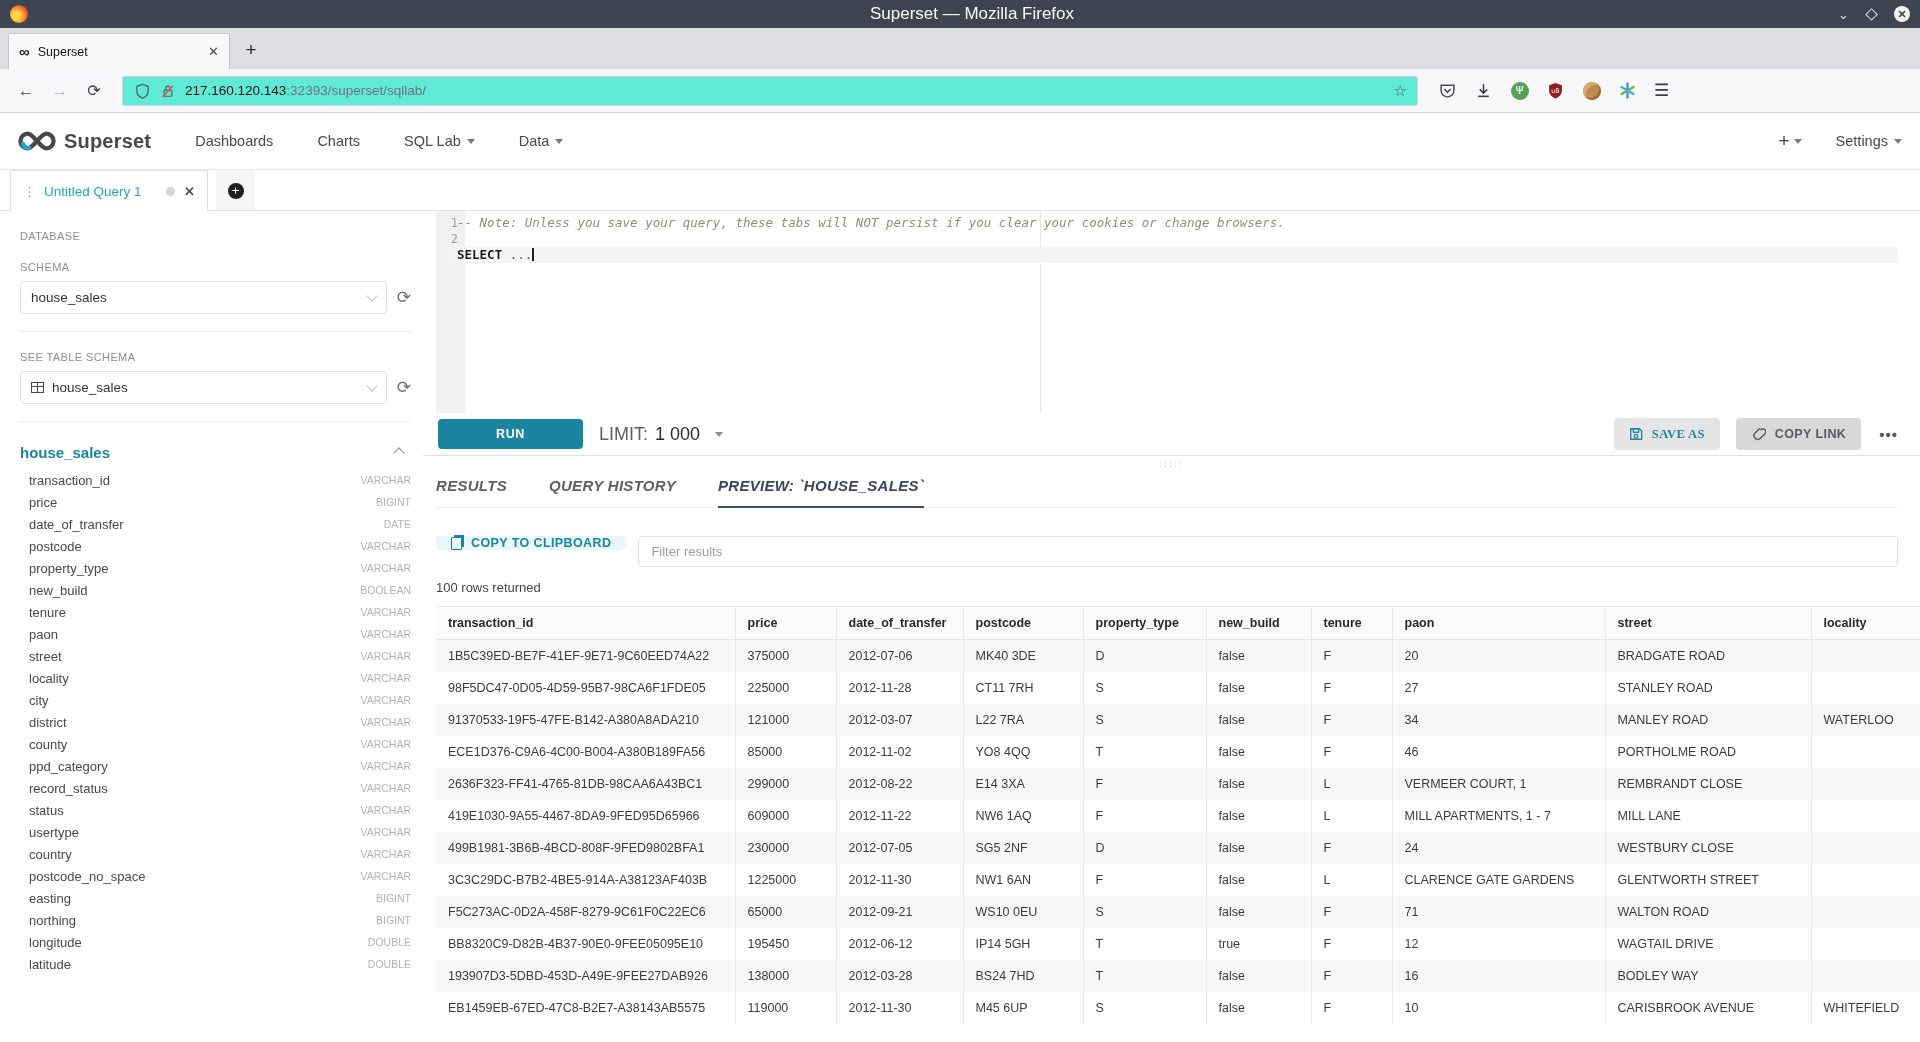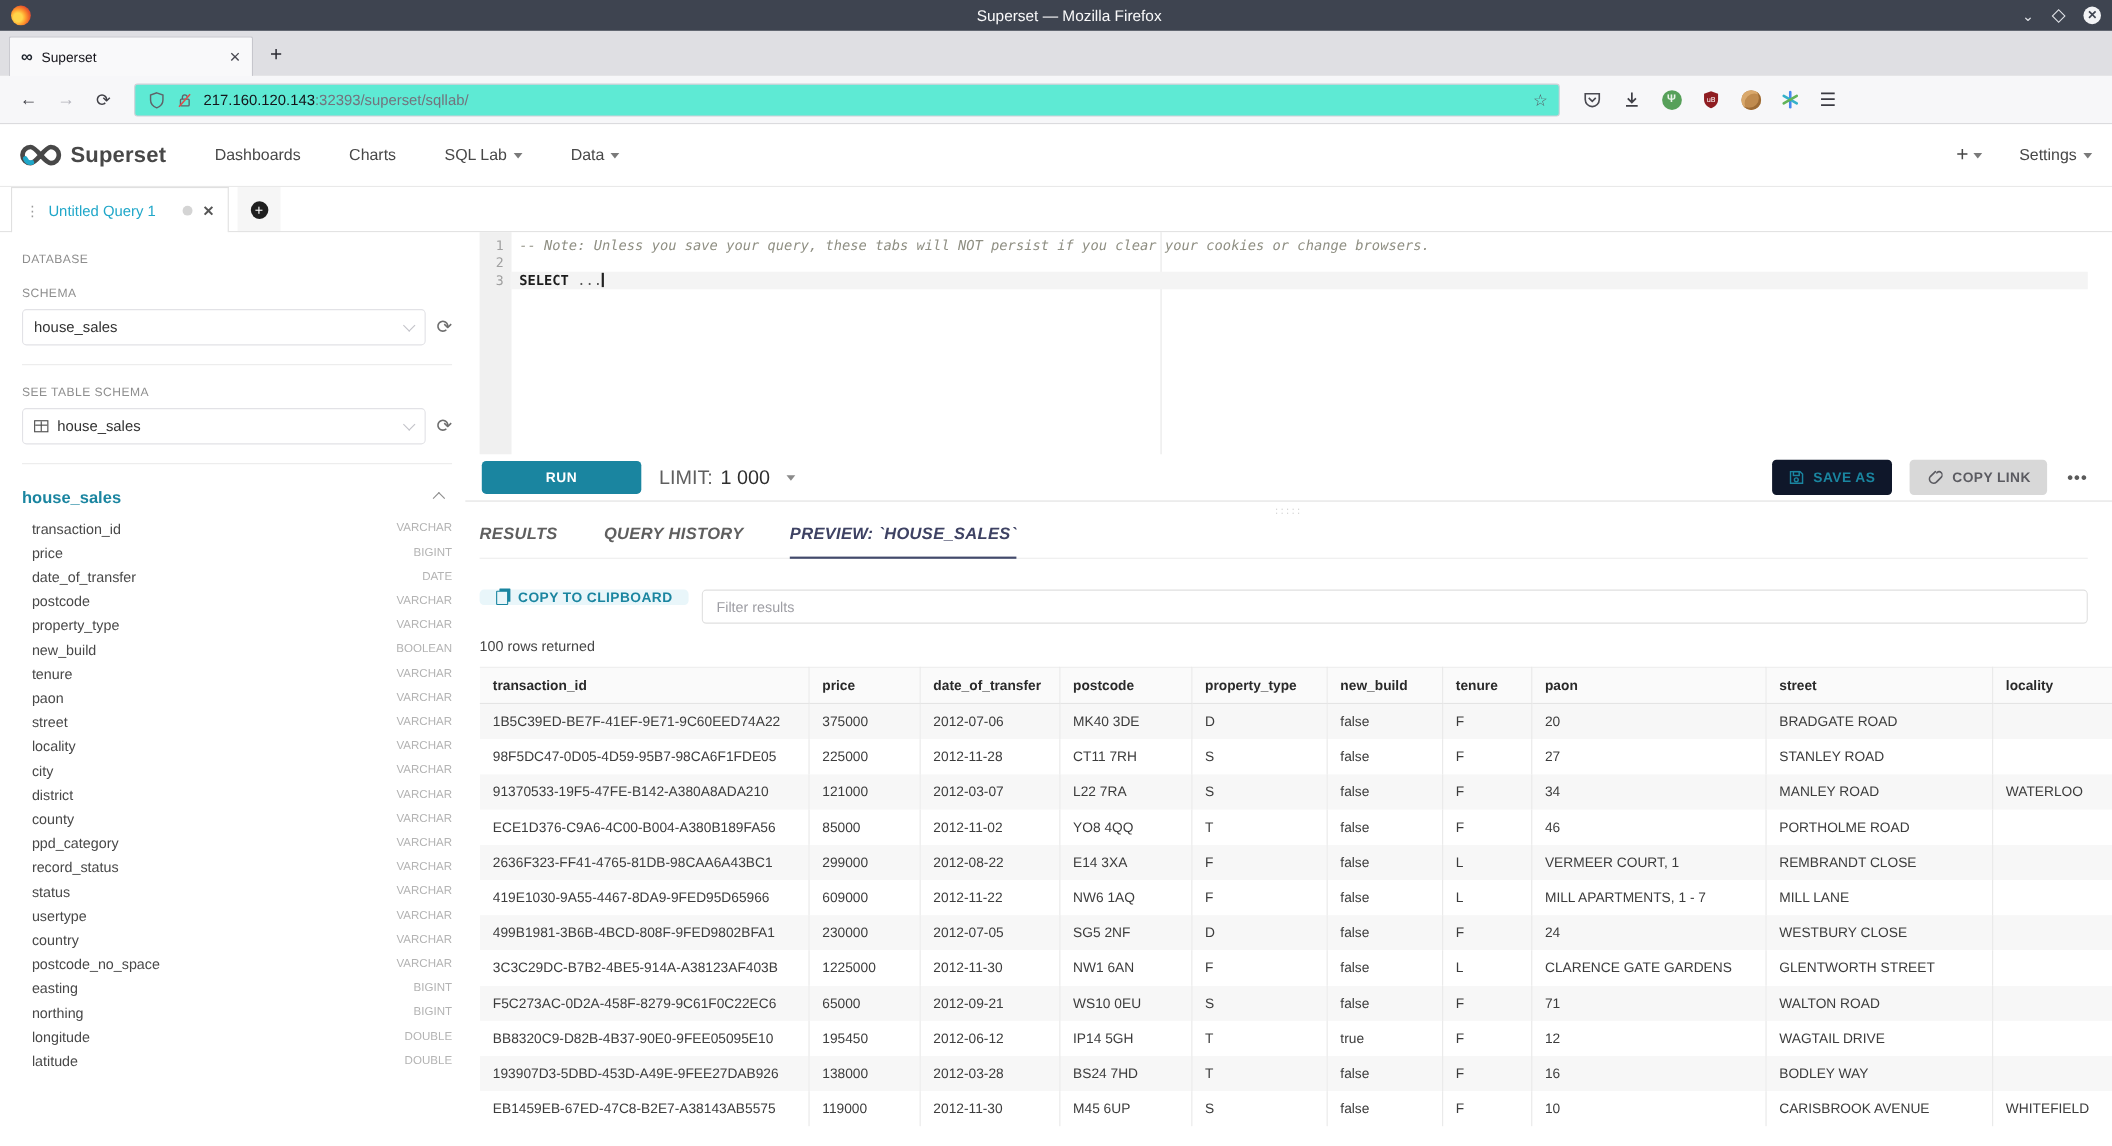--- a/index.html
+++ b/index.html
@@ -3,21 +3,21 @@
 <meta charset="utf-8">
 <style>
   * { margin:0; padding:0; box-sizing:border-box; }
   html,body { width:1920px; height:1042px; overflow:hidden; background:#fff;
     font-family:"Liberation Sans", sans-serif; }
 
   
   .titlebar { height:28px; background:#3e4450; display:flex; align-items:center; padding:0 10px; position:relative; }
   .ff-logo { width:18px; height:18px; border-radius:50%;
     background:radial-gradient(circle at 35% 60%, #ffd54a 0 25%, #ff9a2e 45%, #e8552a 70%, #b5306b 100%); }
-  .win-title { position:absolute; left:0; right:0; text-align:center; color:#f9f9fa; font-size:14px;padding-left:24px; }
+  .win-title { position:absolute; left:0; right:0; text-align:center; color:#f9f9fa; font-size:17px;padding-left:24px; }
   .win-controls { margin-left:auto; display:flex; gap:18px; align-items:center; z-index:2; }
   .win-min { color:#dfe1e6; font-size:13px; }
   .win-max { width:9px; height:9px; border:1.5px solid #dfe1e6; transform:rotate(45deg); }
   .win-close { width:16px; height:16px; border-radius:50%; background:#f2f3f5; color:#3e4450;
     font-size:11px; line-height:16px; text-align:center; font-weight:bold; }
 
   .tabstrip { height:41px; background:#dfdfe3; display:flex; align-items:flex-end; padding-left:8px; }
   .btab { width:222px; height:36px; background:#f9f9fa; border:1px solid #c6c6cc; border-bottom:none;
     display:flex; align-items:center; padding:0 10px; gap:8px; border-radius:2px 2px 0 0; }
   .btab-fav { color:#20262e; font-weight:bold; font-size:15px; line-height:1; }
@@ -87,40 +87,40 @@
   .col-list { margin-top:8px; }
   .col-row { height:22px; display:flex; align-items:center; padding-left:9px; }
   .col-name { font-size:13px; color:#484848; flex:1; }
   .col-type { font-size:10.5px; color:#b3b3b3; }
 
   
   .main { flex:1; min-width:0; display:flex; flex-direction:column; }
   .editor { height:202px; position:relative; margin-right:22px; font-family:"DejaVu Sans Mono", monospace; font-size:12.5px; margin-left:13px; }
   .gutter { position:absolute; left:0; top:0; bottom:0; width:29px; background:#f0f0f0; padding-top:4px; }
   .gutter div { height:16px; line-height:16px; text-align:right; padding-right:7px; color:#a0a0a0; font-size:12px; }
-  .codearea { margin-left:28px; padding-top:4px; position:relative; height:100%; }
+  .codearea { margin-left:13px; padding-top:4px; position:relative; height:100%; }
   .print-margin { position:absolute; top:0; bottom:0; left:591px; width:1px; background:#e7e7e7; }
   .cline { height:16px; line-height:16px; padding-left:8px; white-space:pre; position:relative; z-index:1; }
   .cline.active { background:#f4f4f4; }
   .c-comment { color:#8f8f83; font-style:italic; }
   .c-kw { color:#1c1c1c; font-weight:bold; }
   .c-rest { color:#555; }
   .cursor { display:inline-block; width:1.5px; height:13px; background:#222; vertical-align:-2px; }
 
   .sql-toolbar { height:43px; border-bottom:1px solid #e0e0e0; display:flex; align-items:center; padding:0 22px 0 15px; gap:16px; }
   .run-btn { width:145px; height:30px; background:#1a85a0; color:#fff; border:none; border-radius:4px;
     font-size:12.5px; font-weight:bold; letter-spacing:.6px; font-family:inherit; }
   .limit { display:flex; align-items:center; gap:7px; font-size:18px; }
   .limit-label { color:#5f5f5f; }
   .limit-value { color:#2f2f2f; }
   .limit .caret { border-top-color:#8a8a8a; margin-left:8px; }
   .tb-spacer { flex:1; }
   .btn-light { height:32px; border:none; border-radius:4px; font-size:12.5px; font-weight:bold; letter-spacing:.4px;
     display:flex; align-items:center; gap:9px; padding:0 15px; font-family:inherit; }
-  .save-as { background:#0f172a; color:#1a85a0; }
+  .save-as { background:#e5e5e5; color:#1a85a0;font-family:Liberation Serif, serif; }
   .copy-link { background:#d8d8d8; color:#5b5b61; }
   .more-dots { color:#5a5a5a; font-size:15px; font-weight:bold; letter-spacing:1px; margin-left:2px; }
 
   .drag-row { height:16px; display:flex; align-items:center; justify-content:center; }
   .drag-dots { color:#c3c3c3; font-size:9px; letter-spacing:2px; line-height:4px; text-align:center; }
 
   
   .rtabs { height:36px; margin-left:13px; margin-right:22px; display:flex; gap:42px; border-bottom:1px solid #ededed; }
   .rtab { font-size:15px; font-weight:600; letter-spacing:.3px; color:#5f5f5f; display:flex; align-items:flex-end; padding-bottom:12px;
     border-bottom:2px solid transparent; margin-bottom:-1px;font-style:italic; }

